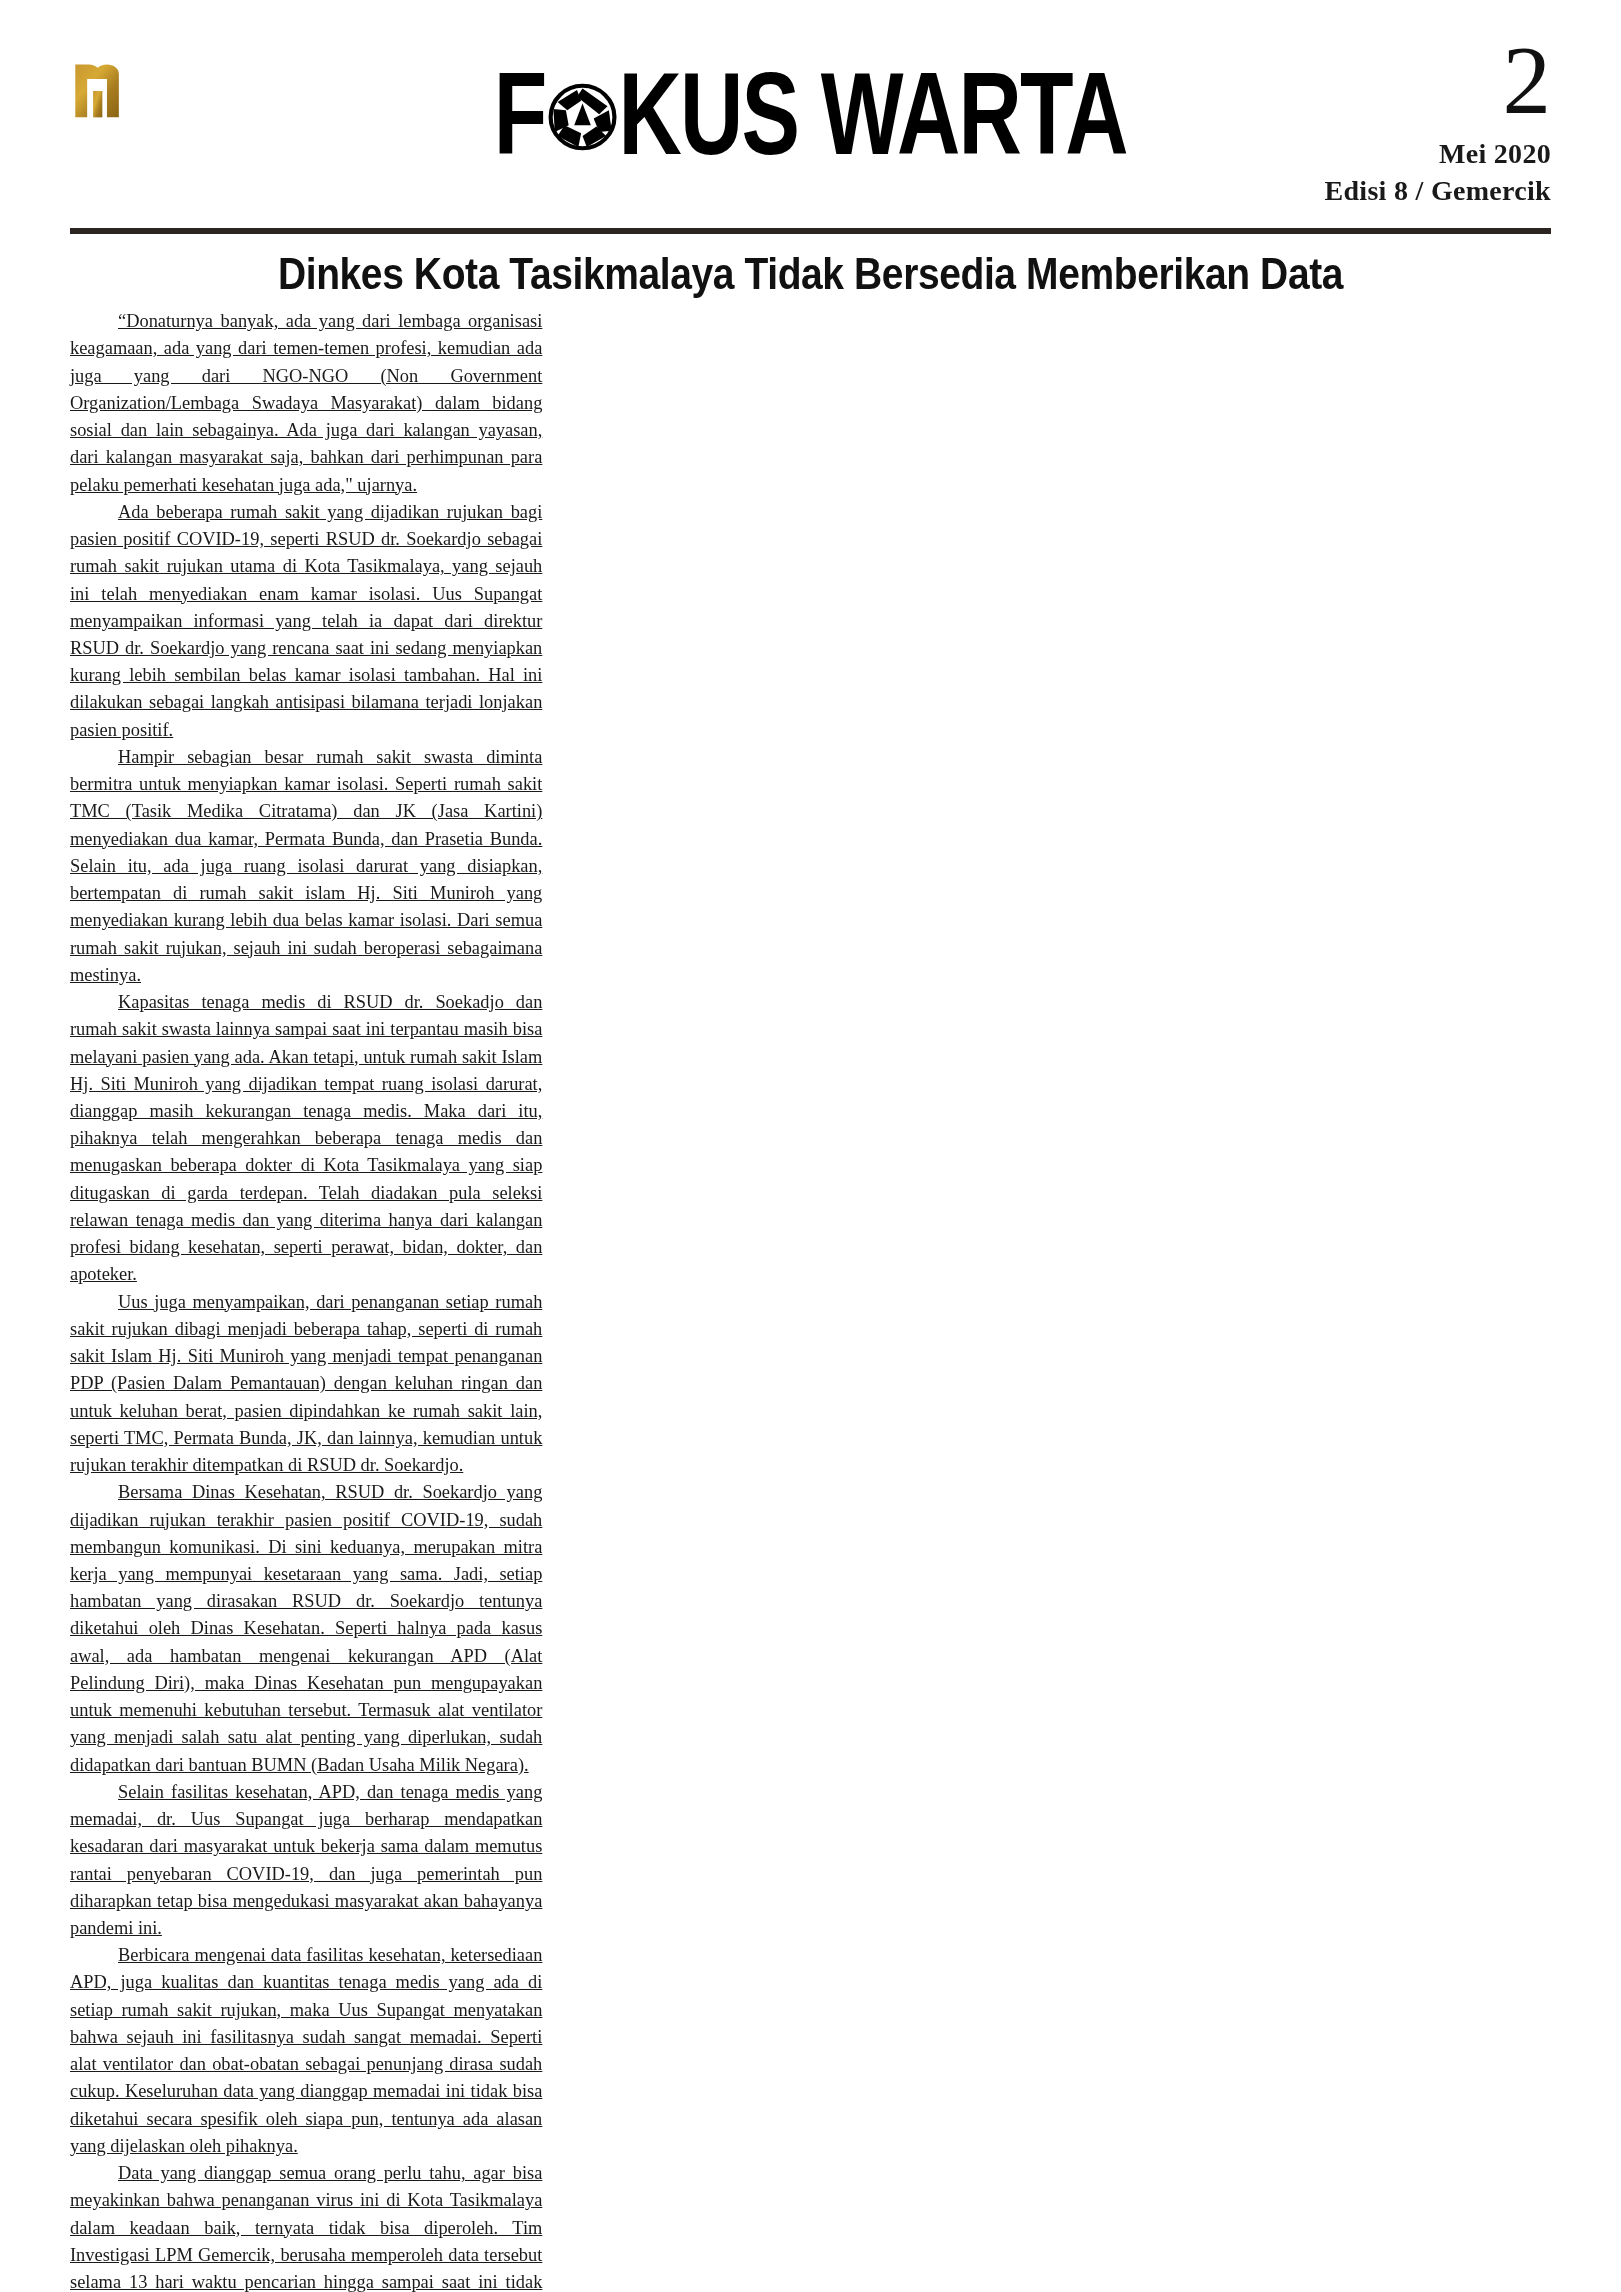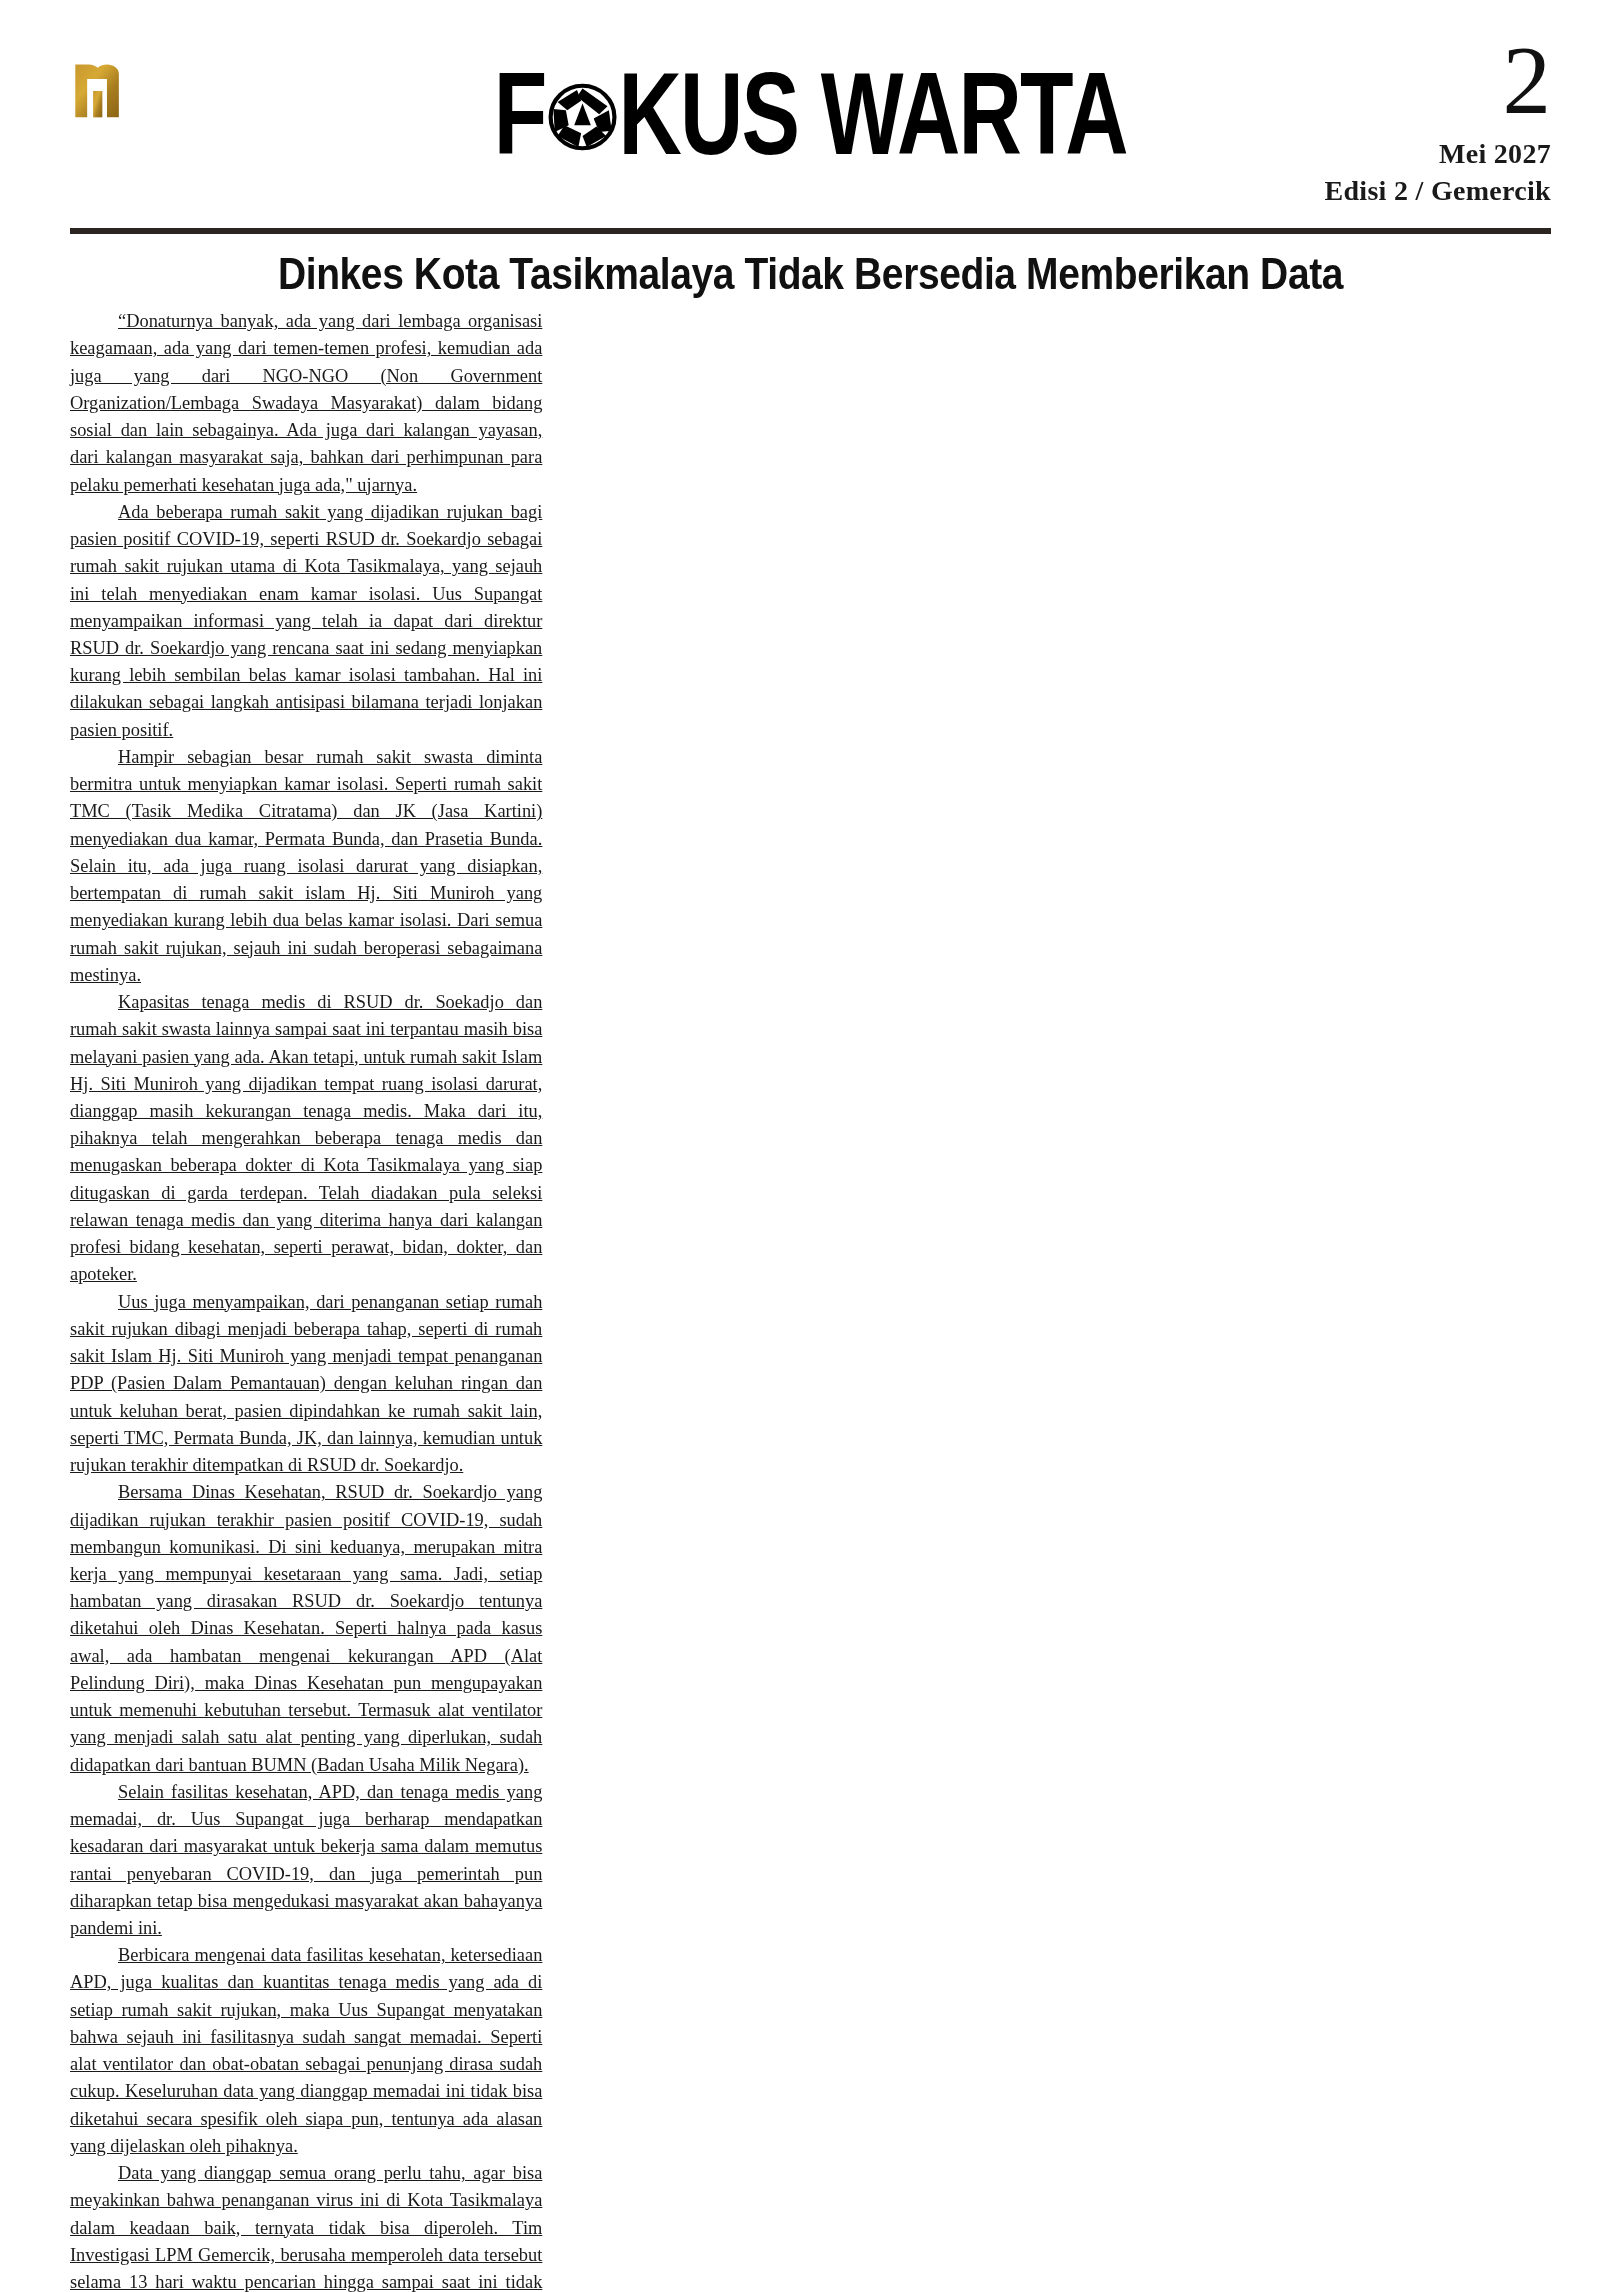--- a/index.html
+++ b/index.html
@@ -188,22 +188,22 @@
             <circle cx="50" cy="50" r="16" fill="#fff"></circle>
             <polygon points="50,30 62,62 38,62" fill="#000"></polygon>
           </svg>
         </span>
         <span class="t-post">KUS WARTA</span>
       </div>
     </div>
 
     <div class="masthead-right">
       <div class="page-number">2</div>
-      <div class="issue-date">Mei 2027</div>
-      <div class="issue-line">Edisi 2 / Gemercik</div>
+      <div class="issue-date">Mei 2020</div>
+      <div class="issue-line">Edisi 8 / Gemercik</div>
     </div>
   </div>
 
   <div class="rule-thick"></div>
 
   <div class="article">
     <h1 class="article-headline">Dinkes Kota Tasikmalaya Tidak Bersedia Memberikan Data</h1>
 
     <div class="cols-3">
       <div class="body-text" id="a1body">

